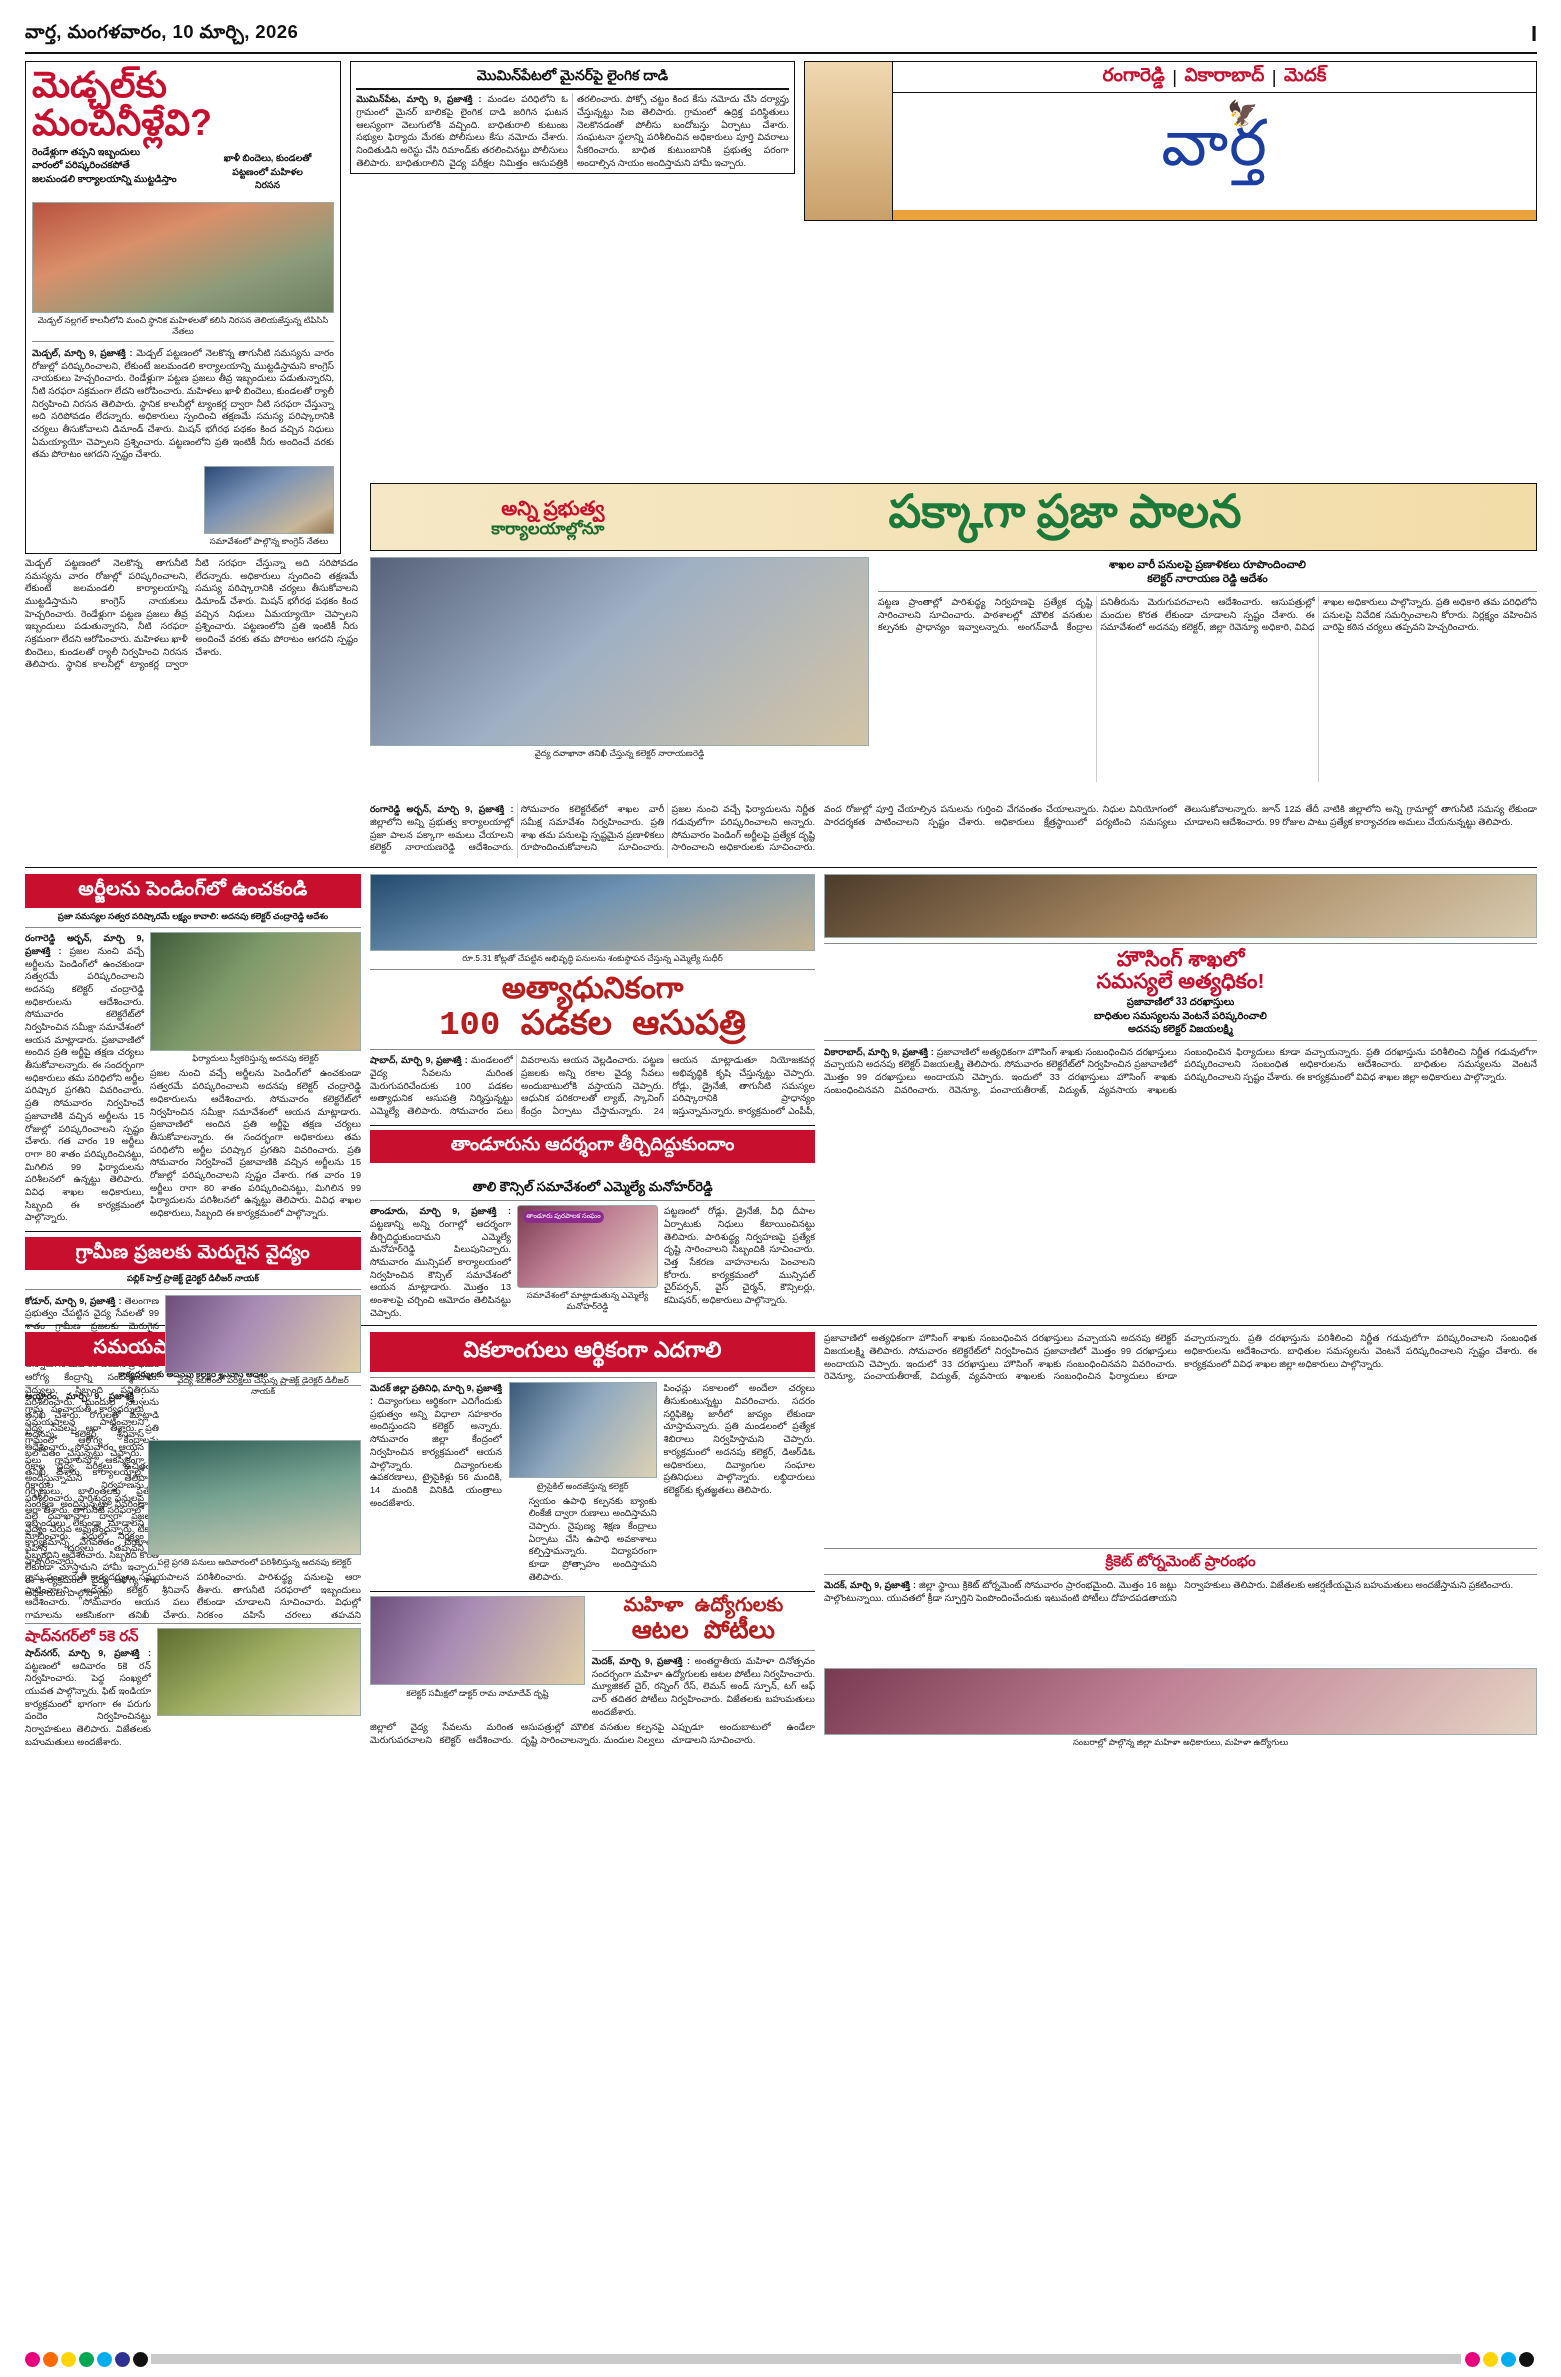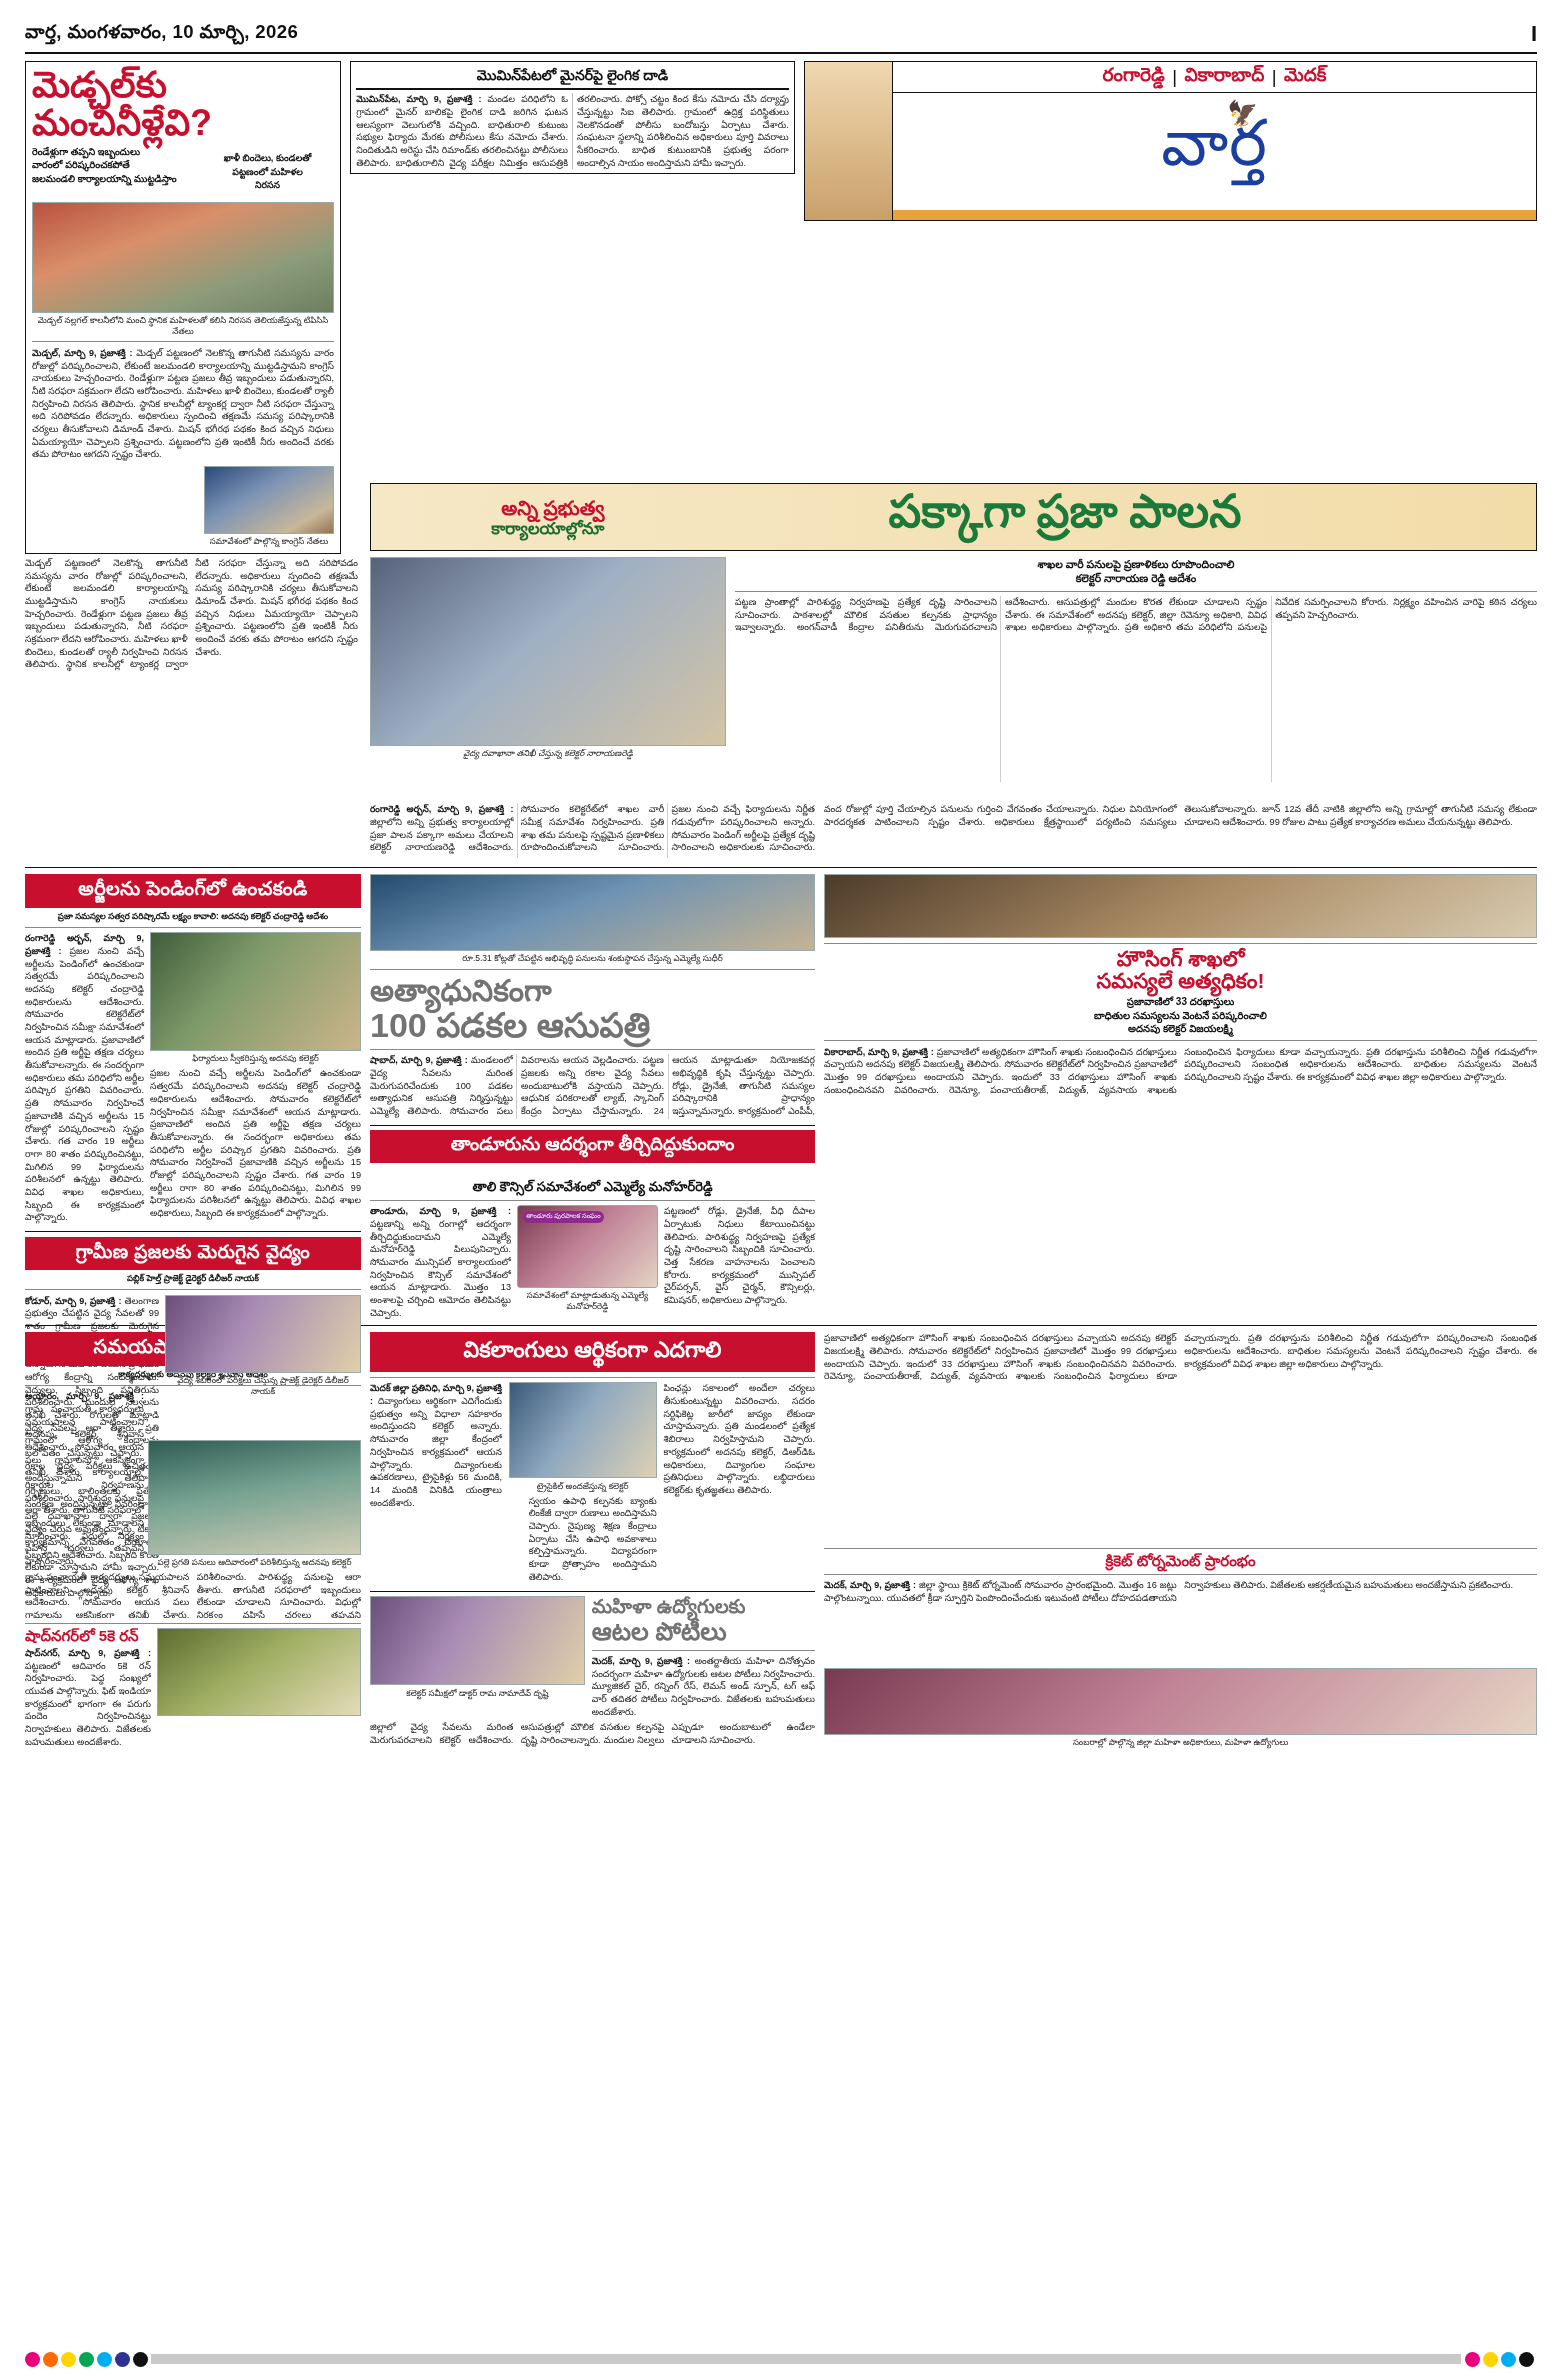--- a/index.html
+++ b/index.html
@@ -82,21 +82,21 @@
   .mh-logo .bird {
     position:absolute; left:52%; top:6px; font-size:25px; color:#1b3fa0;
   }
   .mh-bottom { height:10.4px; background:#e8a33d; }
 
   .sec-head-red {
     background:#c8102e; color:#fff; font-weight:bold; text-align:center;
     font-size:19.3px; padding:3.7px 4.5px; letter-spacing:0.4px;
   }
   .sec-head-blue {
-    color:#737373; font-weight:bold; text-align:left; font-size:30px; line-height:1.1;
+    color:#b91c1c; font-weight:bold; text-align:center; font-size:30px; line-height:1.1;font-family:Liberation Mono, monospace;
   }
   .rule-black { height:1.5px; background:#111; margin:3px 0 4.5px; }
   .small-head {
     font-size:10px; font-weight:bold; text-align:center; color:#111; line-height:1.35;
   }
   .byline { font-size:9px; font-weight:bold; color:#111; }
 
   
   .grid { display:flex; gap:9px; }
 
@@ -192,21 +192,21 @@
     </div>
   </div>
 
   <div class="grid" style="margin-top:6px;height:245px;">
     <div style="width:336px;">
       <div class="tel" style="column-count:2;column-gap:7.4px;height:100%;overflow:hidden;padding-right:3px;">
         <span>మెడ్చల్ పట్టణంలో నెలకొన్న తాగునీటి సమస్యను వారం రోజుల్లో పరిష్కరించాలని, లేకుంటే జలమండలి కార్యాలయాన్ని ముట్టడిస్తామని కాంగ్రెస్ నాయకులు హెచ్చరించారు. రెండేళ్లుగా పట్టణ ప్రజలు తీవ్ర ఇబ్బందులు పడుతున్నారని, నీటి సరఫరా సక్రమంగా లేదని ఆరోపించారు. మహిళలు ఖాళీ బిందెలు, కుండలతో ర్యాలీ నిర్వహించి నిరసన తెలిపారు. స్థానిక కాలనీల్లో ట్యాంకర్ల ద్వారా నీటి సరఫరా చేస్తున్నా అది సరిపోవడం లేదన్నారు. అధికారులు స్పందించి తక్షణమే సమస్య పరిష్కారానికి చర్యలు తీసుకోవాలని డిమాండ్ చేశారు. మిషన్ భగీరథ పథకం కింద వచ్చిన నిధులు ఏమయ్యాయో చెప్పాలని ప్రశ్నించారు. పట్టణంలోని ప్రతి ఇంటికీ నీరు అందించే వరకు తమ పోరాటం ఆగదని స్పష్టం చేశారు.</span>
       </div>
     </div>
 
-    <div style="width:356px;font-style:italic;">
+    <div style="width:499px;">
       <div class="photo ph3" style="height:189px;"></div>
       <div class="caption">వైద్య దవాఖానా తనిఖీ చేస్తున్న కలెక్టర్ నారాయణరెడ్డి</div>
     </div>
 
     <div style="flex:1;">
       <div class="small-head" style="font-size:10.8px;">శాఖల వారీ పనులపై ప్రణాళికలు రూపొందించాలి</div>
       <div class="small-head" style="font-size:10.8px;">కలెక్టర్ నారాయణ రెడ్డి ఆదేశం</div>
       <div class="hr-thin"></div>
       <div class="tel" style="column-count:3;column-gap:8.2px;column-rule:0.7px solid #ccc;height:186px;overflow:hidden;">
         <span>పట్టణ ప్రాంతాల్లో పారిశుద్ధ్య నిర్వహణపై ప్రత్యేక దృష్టి సారించాలని సూచించారు. పాఠశాలల్లో మౌలిక వసతుల కల్పనకు ప్రాధాన్యం ఇవ్వాలన్నారు. అంగన్‌వాడీ కేంద్రాల పనితీరును మెరుగుపరచాలని ఆదేశించారు. ఆసుపత్రుల్లో మందుల కొరత లేకుండా చూడాలని స్పష్టం చేశారు.</span>

